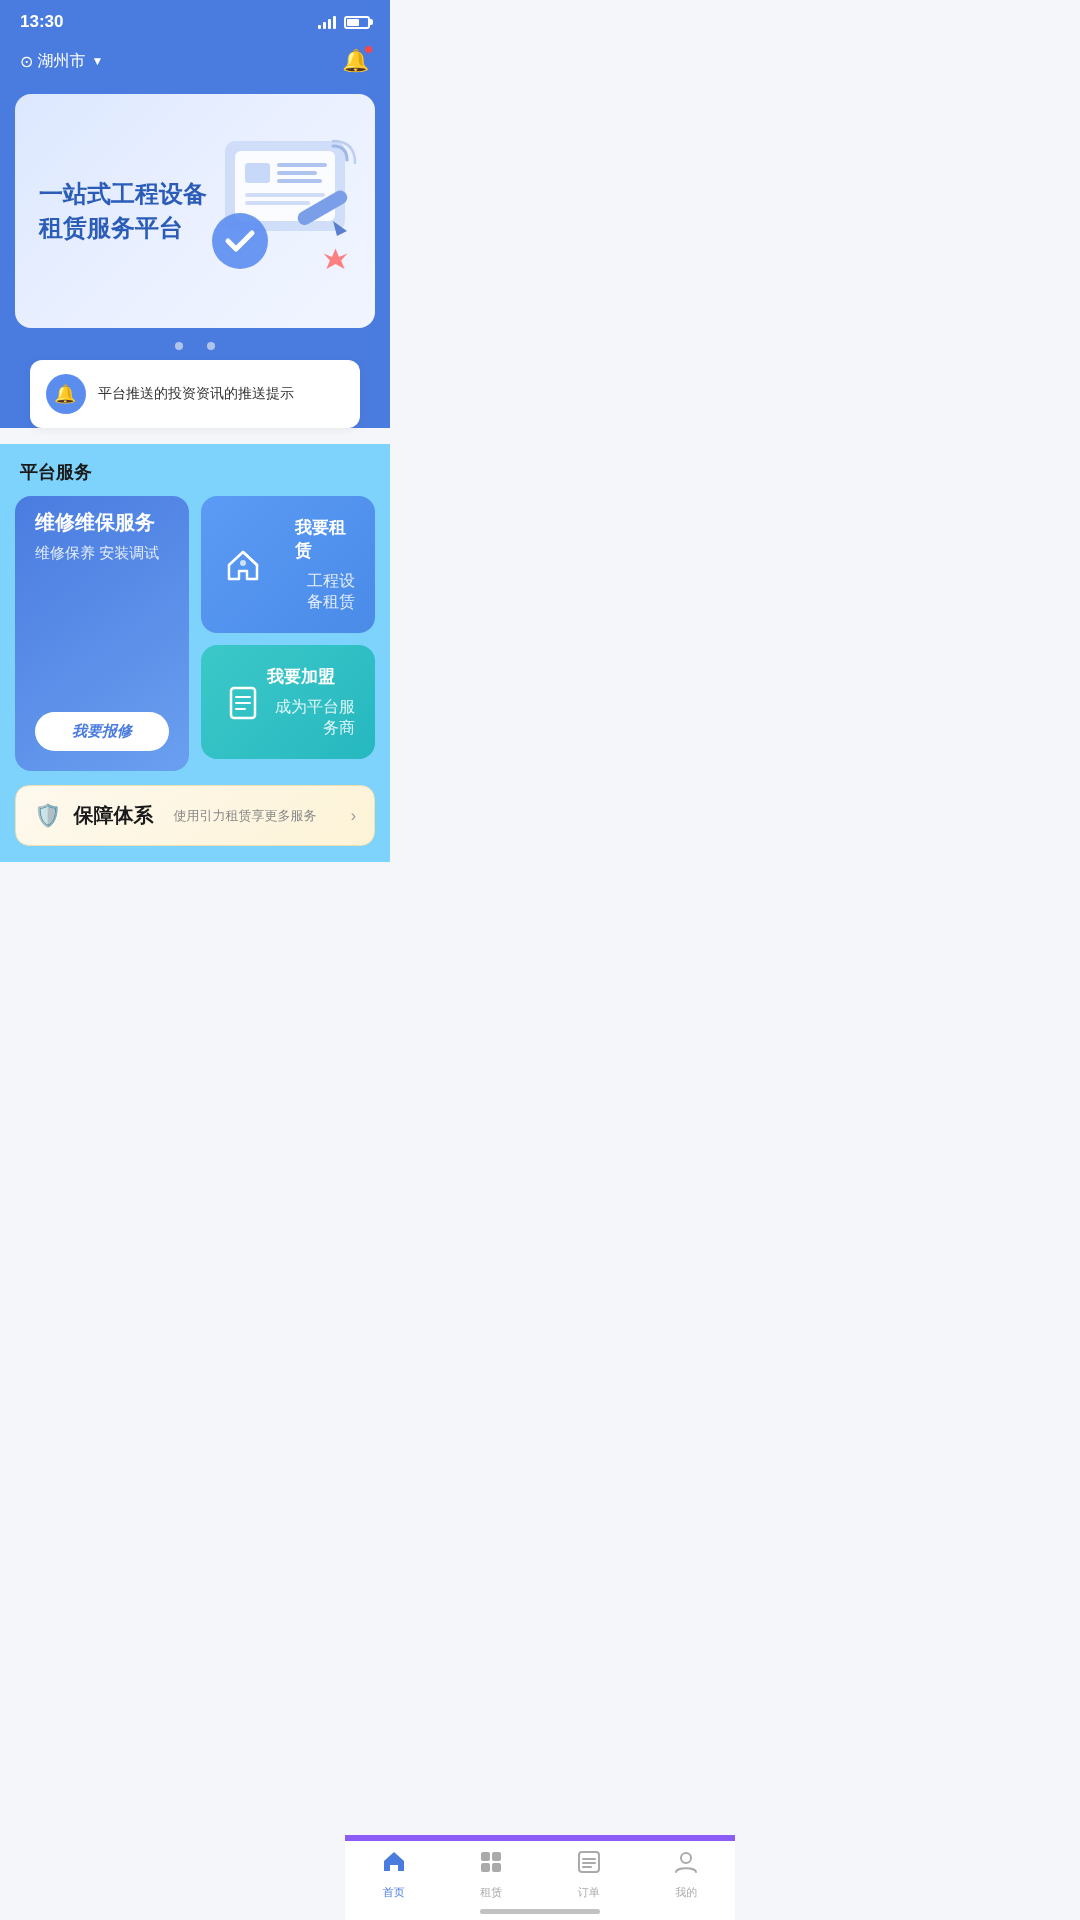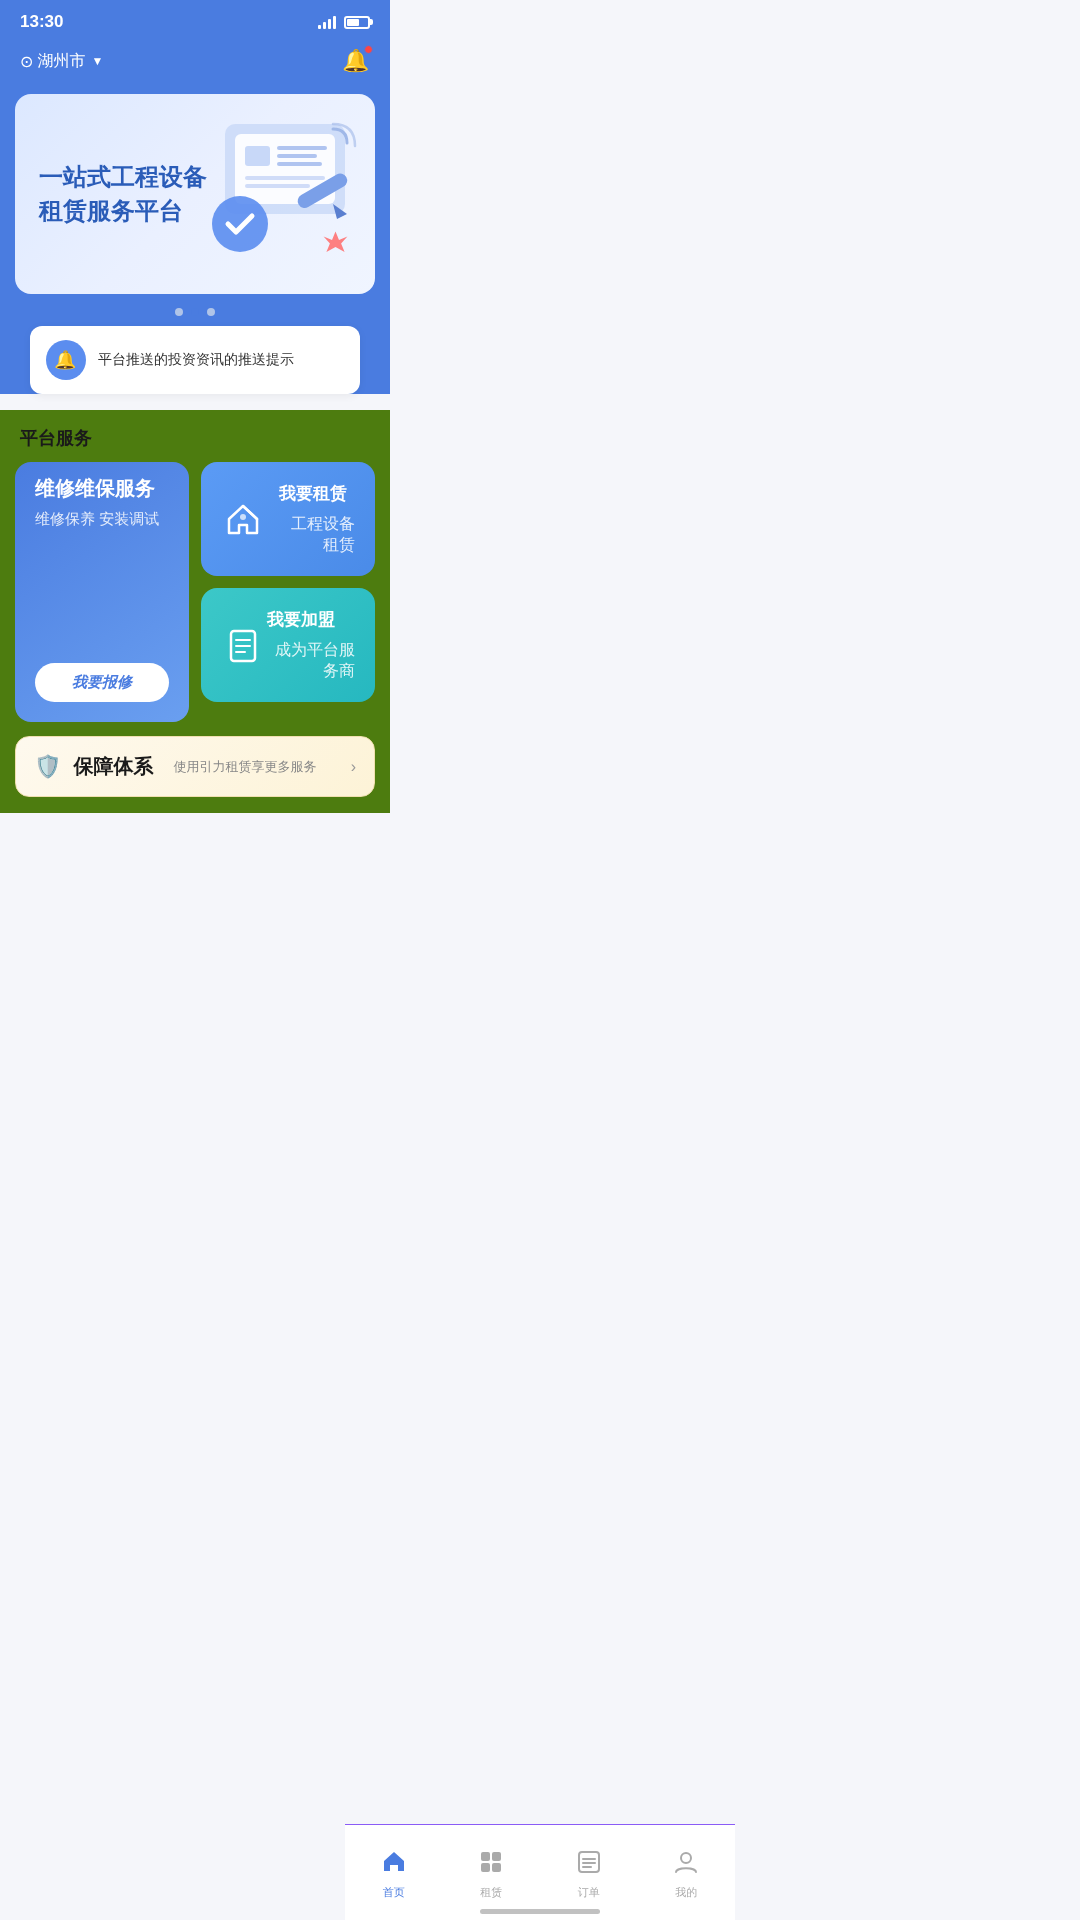--- a/index.html
+++ b/index.html
@@ -114,21 +114,21 @@
     
     .banner-container {
       background: #4a7ce0;
       padding: 0 15px 20px;
     }
     .banner {
       background: linear-gradient(135deg, #dce8ff 0%, #eaf0ff 50%, #f0f5ff 100%);
       border-radius: 16px;
       overflow: hidden;
       position: relative;
-      height: 200px;
+      height: 234px;
       display: flex;
       align-items: center;
       padding: 20px 24px;
     }
     .banner-text {
       z-index: 2;
       flex: 1;
     }
     .banner-title {
       font-size: 24px;
@@ -247,21 +247,21 @@
       margin-top: 24px;
       width: 100%;
       font-style: italic;
     }
 
     .service-card-rental {
       background: linear-gradient(135deg, #5b9bf5, #4a8be8);
       padding: 20px;
       display: flex;
       align-items: center;
-      gap: 14px;
+      gap: 30px;
     }
     .service-card-join {
       background: linear-gradient(135deg, #3cc8c8, #26b8c0);
       padding: 20px;
       display: flex;
       align-items: center;
       gap: 2px;
     }
     .service-icon {
       width: 44px;
@@ -318,22 +318,22 @@
 
     
     .bottom-nav {
       position: fixed;
       bottom: 0;
       left: 50%;
       transform: translateX(-50%);
       width: 390px;
       background: white;
       display: flex;
-      border-top: 1px solid #8b5cf6;
-      padding: 24px 0 20px;
+      border-top: 6px solid #8b5cf6;
+      padding: 8px 0 20px;
     }
     .nav-item {
       flex: 1;
       display: flex;
       flex-direction: column;
       align-items: center;
       gap: 4px;
       cursor: pointer;
     }
     .nav-icon {
@@ -442,21 +442,21 @@
 
   <div style="background:#4a7ce0; padding:0 15px;">
     <div class="notification-strip">
       <div class="notification-strip-icon">
         <span>🔔</span>
       </div>
       <span class="notification-strip-text">平台推送的投资资讯的推送提示</span>
     </div>
   </div>
 
-  <div style="background:#4d7c0f; padding-top:16px;">
+  <div style="background:#7dd3fc; padding-top:16px;">
     <div class="section-title">平台服务</div>
 
     <div class="services-grid">
 
       <div class="service-card service-card-main">
         <div>
           <div class="service-card-title">维修维保服务</div>
           <div class="service-card-subtitle">维修保养 安装调试</div>
         </div>
         <button class="service-btn">我要报修</button>

